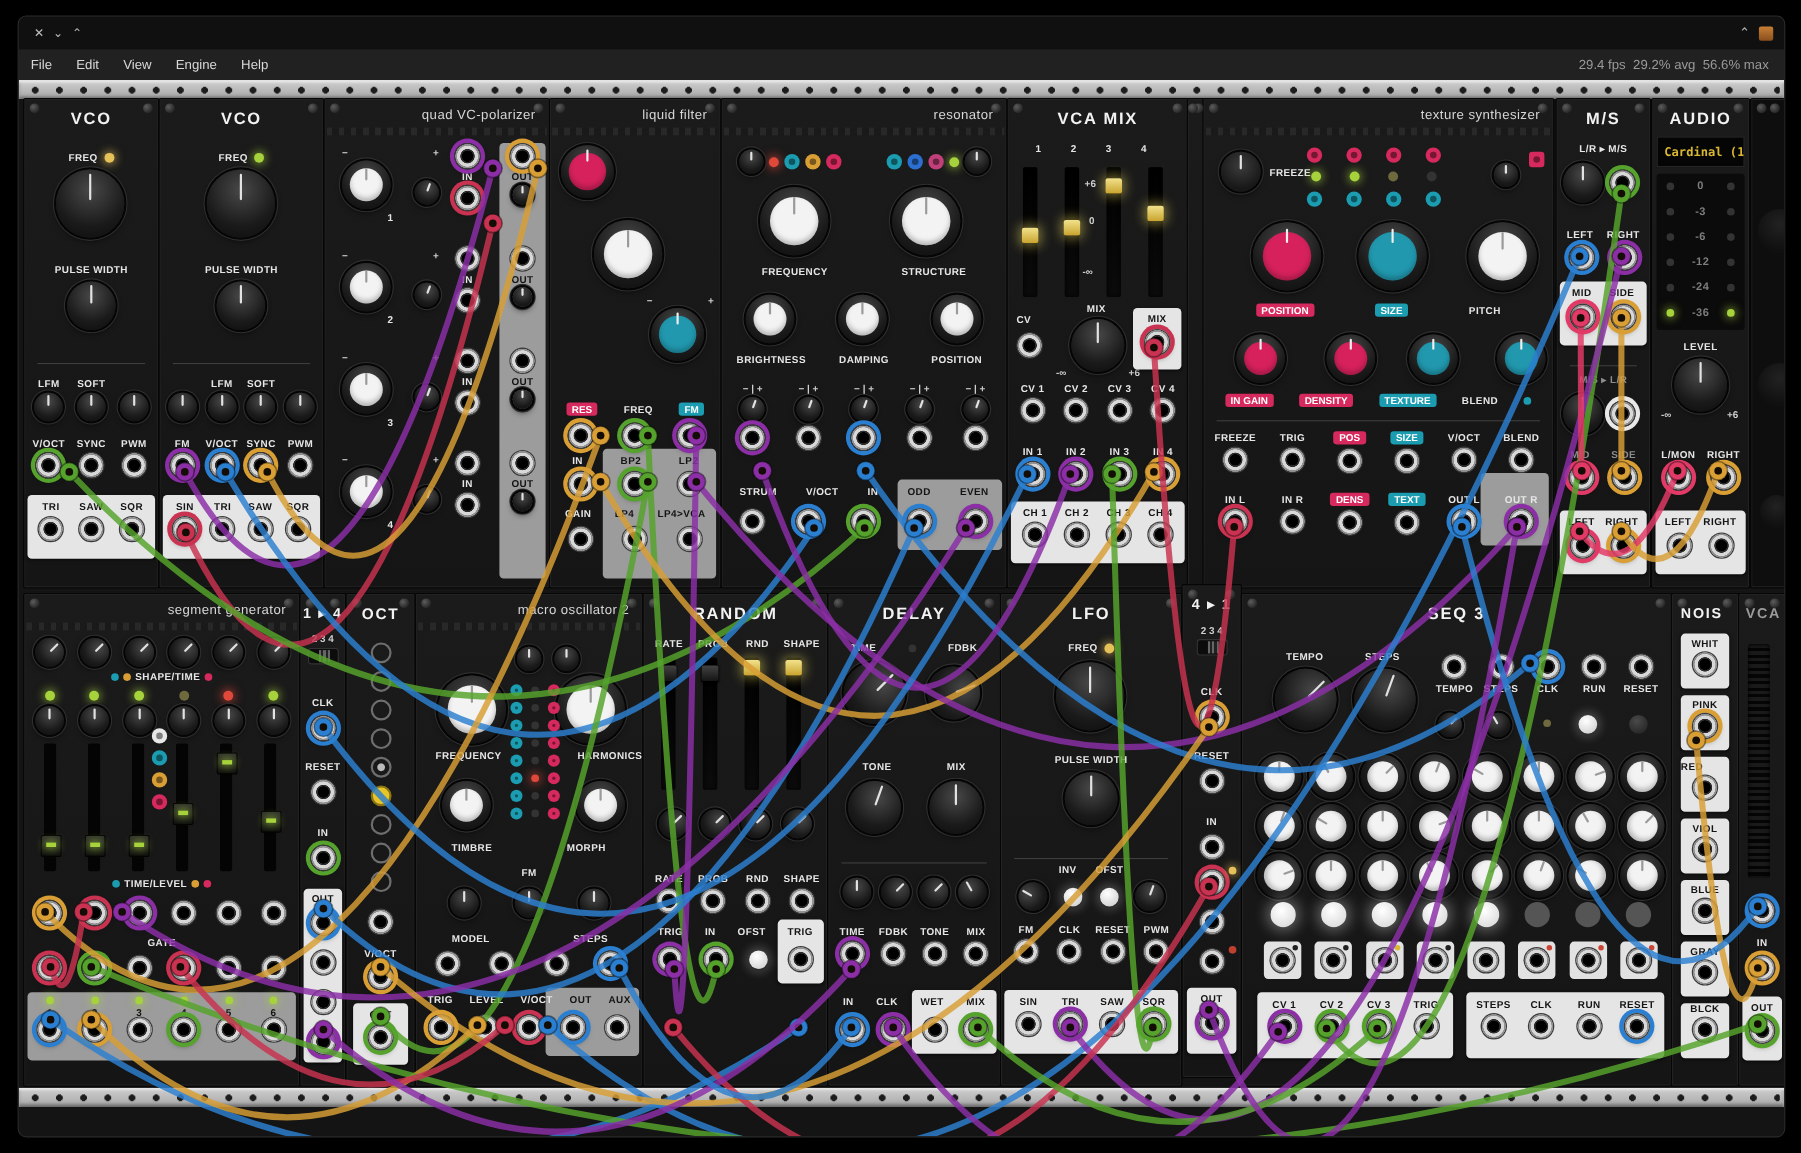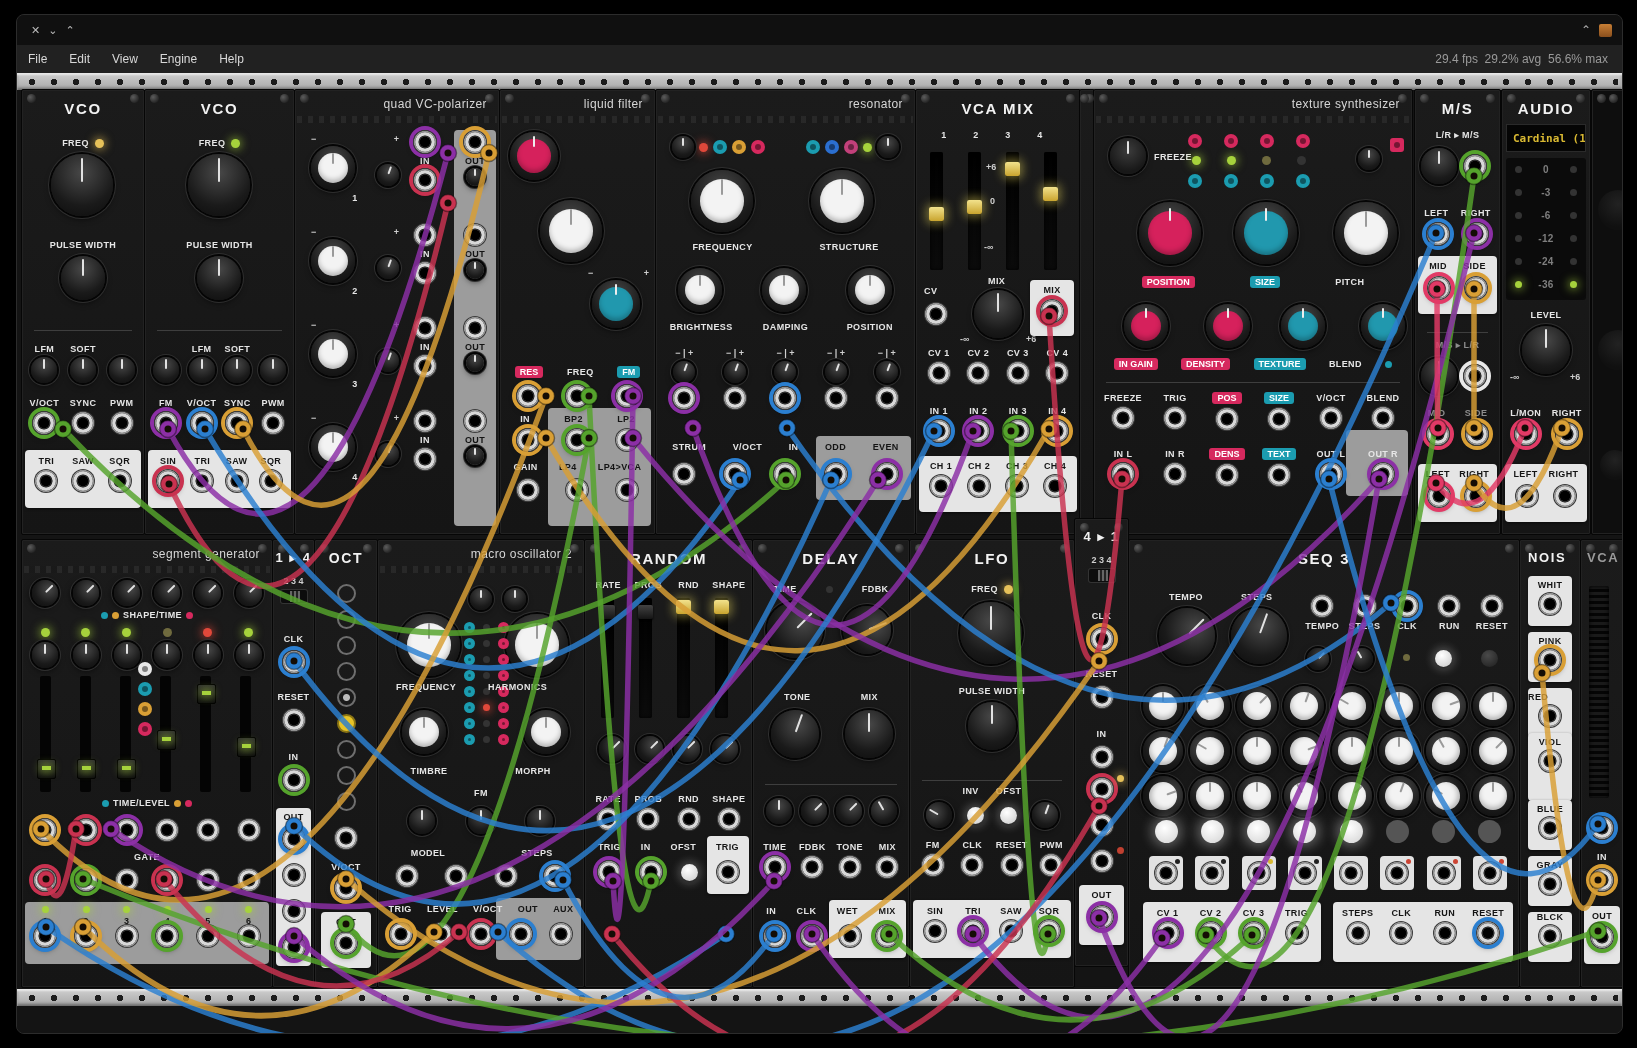--- a/index.html
+++ b/index.html
@@ -1040,21 +1040,21 @@
       </div>
           <div style="display:flex;gap:8px;align-items:center">
         <span class="idot i-teal" style="width:11px;height:11px"></span>
         <span class="led sm "></span>
         <span class="idot i-pink" style="width:11px;height:11px"></span>
       </div>
         </div>
     <div class="r" style="top:142px;left:0;right:110px;justify-content:center">
           <span class="label">FREQUENCY</span>
         </div>
-    <div class="r" style="top:142px;left:110px;right:0;justify-content:flex-start">
+    <div class="r" style="top:142px;left:125px;right:0;justify-content:flex-end">
           <span class="label">HARMONICS</span>
         </div>
     <div class="knob k44 white" style="position:absolute;left:24px;top:170px"></div>
     <div class="knob k44 white" style="position:absolute;left:146px;top:170px"></div>
     <div class="r" style="top:226px;left:6px;right:110px;justify-content:center">
           <span class="label">TIMBRE</span>
         </div>
     <div class="r" style="top:226px;left:110px;right:6px;justify-content:center">
           <span class="label">MORPH</span>
         </div>
@@ -1274,21 +1274,21 @@
               <div class="jack "></div>
             </div>
             <div class="jcol">
               <span class="label dk">SQR</span>
               <div class="jack cbl c-green"></div>
             </div>
           </div>
     </div>
   </div>
 
-  <div class="module" style="left:1057px;top:503px;width:53px;height:447px">
+  <div class="module" style="left:1057px;top:516px;width:53px;height:447px">
     <div class="t-big" style="font-size:13px">4 ▸ 1</div>
     <div class="r rc" style="top:36px">
           <span class="mp">2  3  4</span>
         </div>
     <div class="r rc" style="top:50px">
           <div class="switchh">
             <i></i>
           </div>
         </div>
     <div class="r rc" style="top:92px">
@@ -1485,21 +1485,21 @@
          <div class="jack " style="margin:2px auto 0"></div>
        </div>
           <div class="strip" style="left:8px;right:8px;top:56px;height:50px;position:absolute">
          <div class="label dk" style="text-align:center;margin-top:4px">PINK</div>
          <div class="jack cbl c-orange" style="margin:2px auto 0"></div>
        </div>
           <div class="strip" style="left:8px;right:8px;top:112px;height:50px;position:absolute">
          <div class="label dk" style="text-align:left;margin-top:4px">RED</div>
          <div class="jack " style="margin:2px auto 0"></div>
        </div>
-          <div class="strip" style="left:8px;right:8px;top:157px;height:68px;position:absolute">
+          <div class="strip" style="left:8px;right:8px;top:168px;height:50px;position:absolute">
          <div class="label dk" style="text-align:center;margin-top:4px">VIOL</div>
          <div class="jack " style="margin:2px auto 0"></div>
        </div>
           <div class="strip" style="left:8px;right:8px;top:224px;height:50px;position:absolute">
          <div class="label dk" style="text-align:center;margin-top:4px">BLUE</div>
          <div class="jack " style="margin:2px auto 0"></div>
        </div>
           <div class="strip" style="left:8px;right:8px;top:280px;height:50px;position:absolute">
          <div class="label dk" style="text-align:center;margin-top:4px">GRAY</div>
          <div class="jack " style="margin:2px auto 0"></div>

